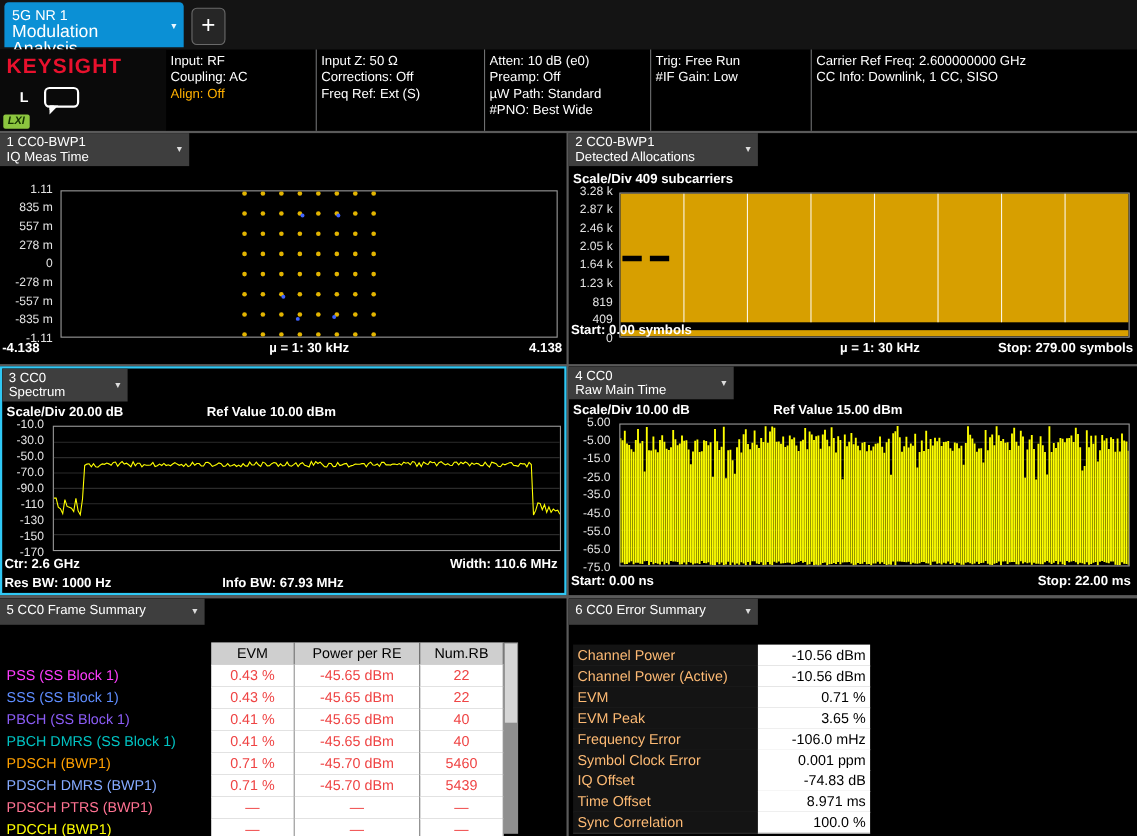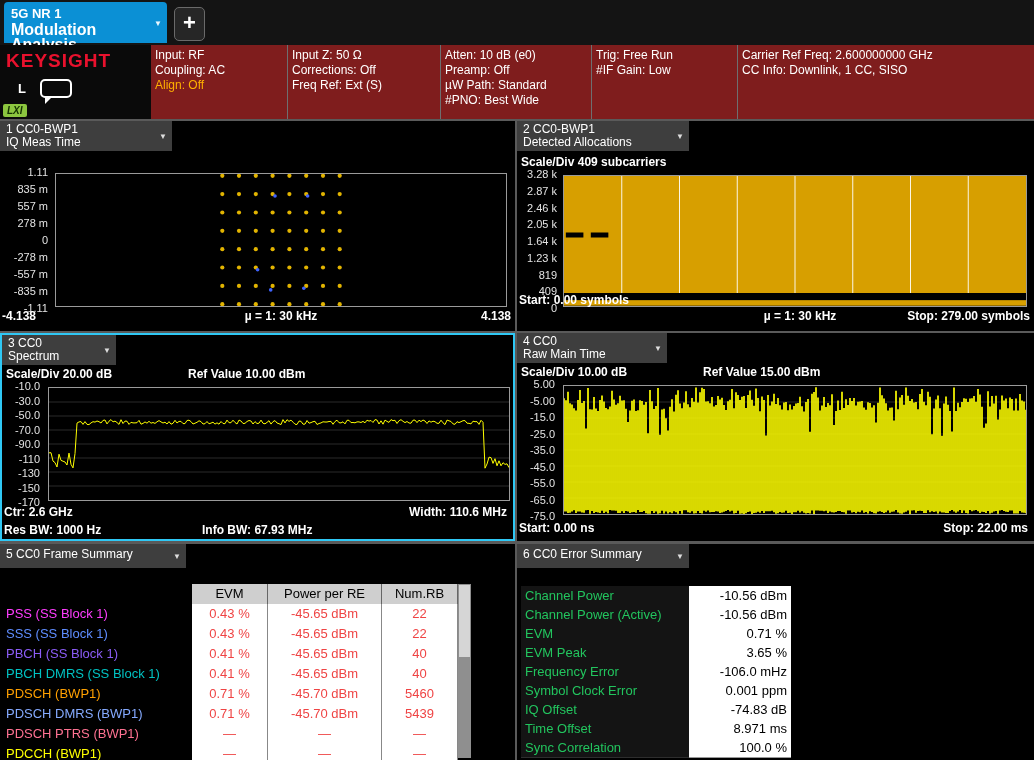--- a/index.html
+++ b/index.html
@@ -1,31 +1,31 @@
 <!DOCTYPE html>
 <html><head>
 <meta charset="utf-8">
 <style>
   *{margin:0;padding:0;box-sizing:border-box;}
   html,body{width:1034px;height:760px;overflow:hidden;background:#141414;
     font-family:"Liberation Sans",sans-serif;}
   #screen{position:relative;width:1034px;height:760px;background:#141414;}
 
   
-  .tabbar{position:absolute;left:0;top:0;width:1034px;height:45px;background:#141414;font-weight:bold;}
+  .tabbar{position:absolute;left:0;top:0;width:1034px;height:45px;background:#141414;}
   .tab{position:absolute;left:4px;top:2px;width:163px;height:41px;background:#0b90d5;
     color:#fff;border-radius:4px 4px 0 0;padding:4px 18px 2px 7px;}
   .tab .l1{font-size:13px;line-height:16px;}
   .tab .l2{font-size:16px;line-height:15px;}
   .tab .tri{position:absolute;right:5px;top:17px;font-size:8px;color:#eaf7ff;}
   .addbtn{position:absolute;left:174px;top:7px;width:31px;height:34px;background:#262626;
     border:1px solid #6a6a6a;border-radius:5px;color:#fff;font-size:22px;text-align:center;line-height:30px;}
 
   
-  .header{position:absolute;left:0;top:45px;width:1034px;height:74px;background:#7f1d1d;}
+  .header{position:absolute;left:0;top:45px;width:1034px;height:74px;background:#000000;}
   .brandbox{position:absolute;left:0;top:0;width:151px;height:74px;background:#0a0a0a;}
   .brand{position:absolute;left:6px;top:5px;color:#e8112d;font-size:19px;font-weight:bold;letter-spacing:1px;}
   .remletter{position:absolute;left:18px;top:36px;color:#fff;font-size:13px;font-weight:bold;}
   .bubble{position:absolute;left:40px;top:34px;width:32px;height:19px;border:2px solid #fff;border-radius:5px;}
   .bubble:after{content:"";position:absolute;left:3px;bottom:-8px;border:4px solid transparent;
     border-top-color:#fff;border-left-color:#fff;}
   .lxi{position:absolute;left:3px;top:59px;background:#8cc63f;color:#143300;font-style:italic;
     font-weight:bold;font-size:10px;line-height:13px;padding:0 4px;border-radius:2px;}
   .hcol{position:absolute;top:0;height:74px;padding-top:3px;color:#fff;font-size:12px;overflow:hidden;}
   .hcol .hline{line-height:15px;white-space:nowrap;}
@@ -55,21 +55,21 @@
   .fs-blank{background:transparent;}
   .fs-name{font-size:13px;line-height:20px;padding-left:4px;white-space:nowrap;overflow:hidden;background:#000;}
   .fs-v{background:#fff;color:#ef4444;font-size:13px;text-align:center;line-height:20px;
     border-right:1px solid #888;border-bottom:1px solid #888;}
   .fs-scroll{position:absolute;left:458px;top:40px;width:13px;height:174px;background:#8f8f8f;}
   .fs-thumb{position:absolute;left:1px;top:1px;width:11px;height:72px;background:#d6d6d6;}
 
   
   #error-table{position:absolute;left:4px;top:42px;width:270px;}
   .es-row{display:grid;grid-template-columns:168px 102px;height:19px;}
-  .es-name{color:#22c55e;font-size:13px;line-height:19px;padding-left:4px;background:#141414;
+  .es-name{color:#fdba74;font-size:13px;line-height:19px;padding-left:4px;background:#141414;
     border-bottom:1px solid #2e2e2e;white-space:nowrap;}
   .es-v{background:#fff;color:#000;font-size:13px;line-height:19px;text-align:right;padding-right:4px;
     border-bottom:1px solid #999;}
 </style>
 </head>
 <body>
 
 <div id="screen">
 
   <div class="tabbar">

